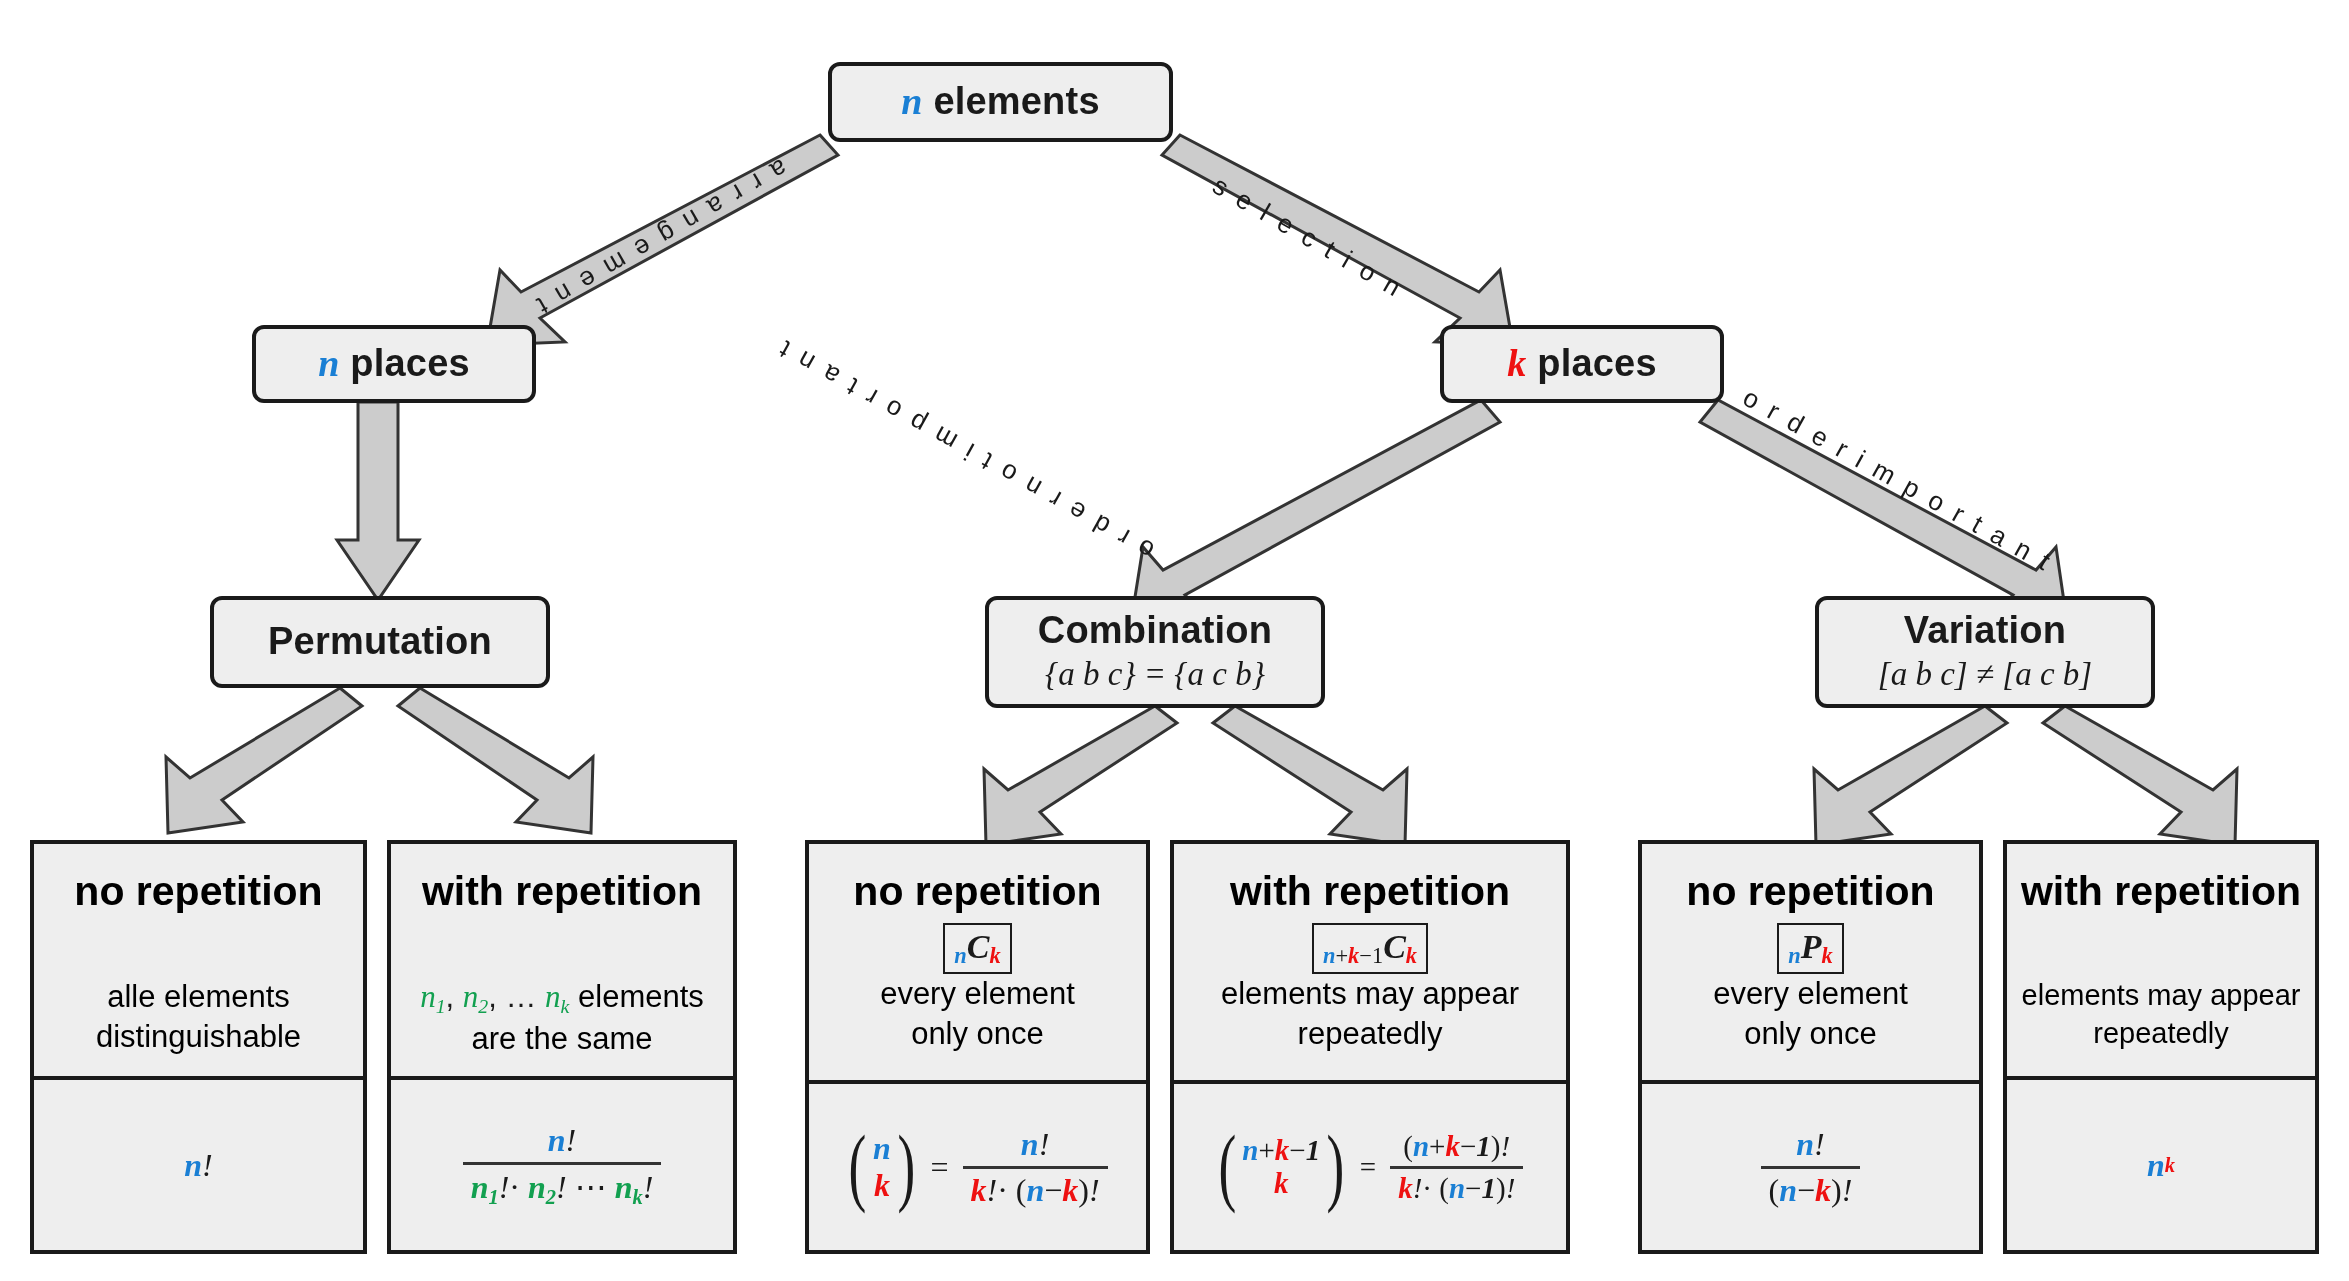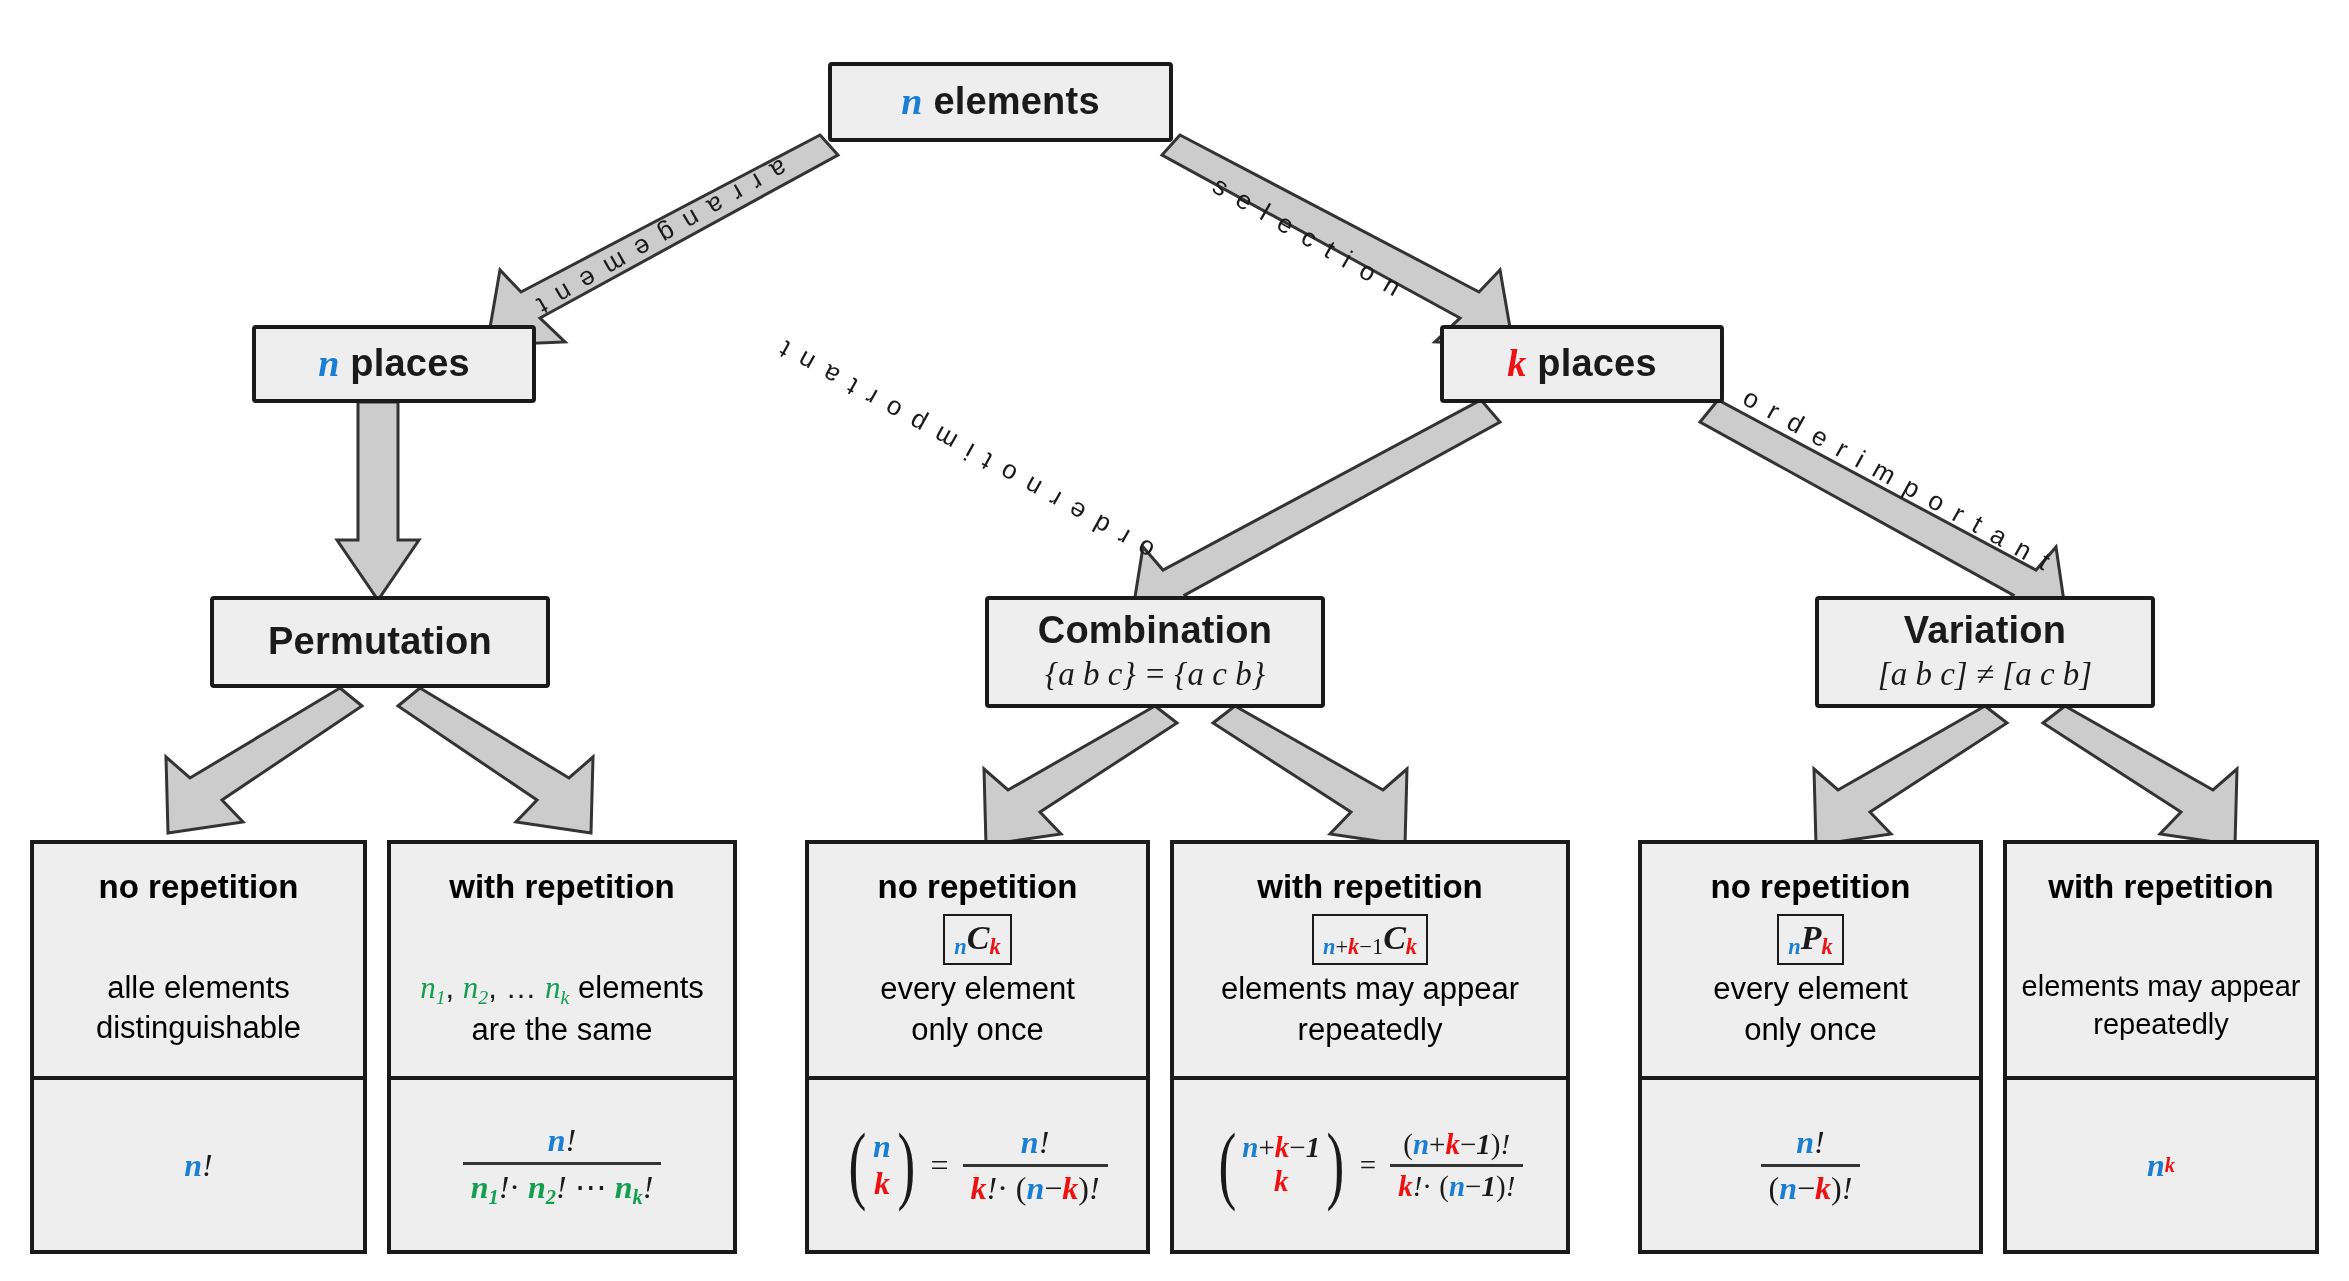--- a/index.html
+++ b/index.html
@@ -31,21 +31,21 @@
     position: absolute;
     background: #eeeeee;
     border: 4px solid #1a1a1a;
     display: flex;
     flex-direction: column;
     align-items: center;
     justify-content: center;
     text-align: center;
     color: #1a1a1a;
   }
-  .node.round { border-radius: 4px; }
+  .node.round { border-radius: 12px; }
   .node .title {
     font-weight: bold;
     font-size: 38px;
     letter-spacing: 0.2px;
     line-height: 1.1;
   }
   .node .subtitle {
     font-family: "Liberation Serif", serif;
     font-style: italic;
     font-size: 33px;
@@ -65,21 +65,21 @@
     flex: 0 0 236px;
     border-bottom: 4px solid #1a1a1a;
     display: flex;
     flex-direction: column;
     align-items: center;
     padding-top: 24px;
     position: relative;
   }
   .leaf .head {
     font-weight: bold;
-    font-size: 33px;
+    font-size: 41px;
   }
   .leaf .notation {
     margin-top: 8px;
     border: 2px solid #1a1a1a;
     padding: 2px 9px 3px 9px;
     background: #eeeeee;
     font-family: "Liberation Serif", serif;
     font-size: 34px;
     line-height: 1.15;
     display: inline-block;

